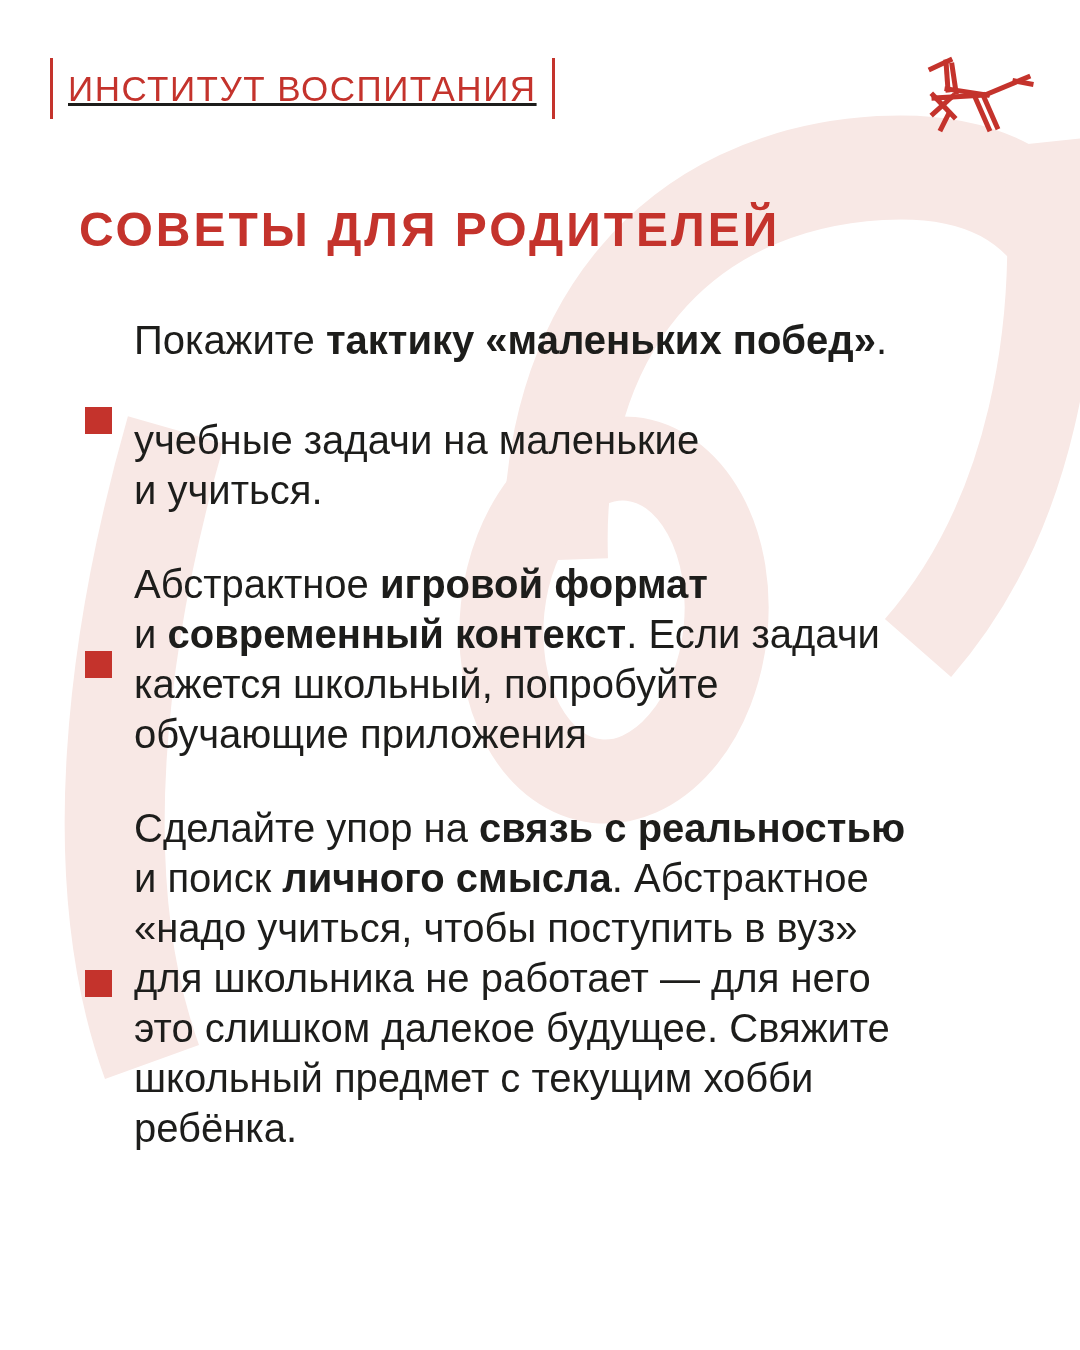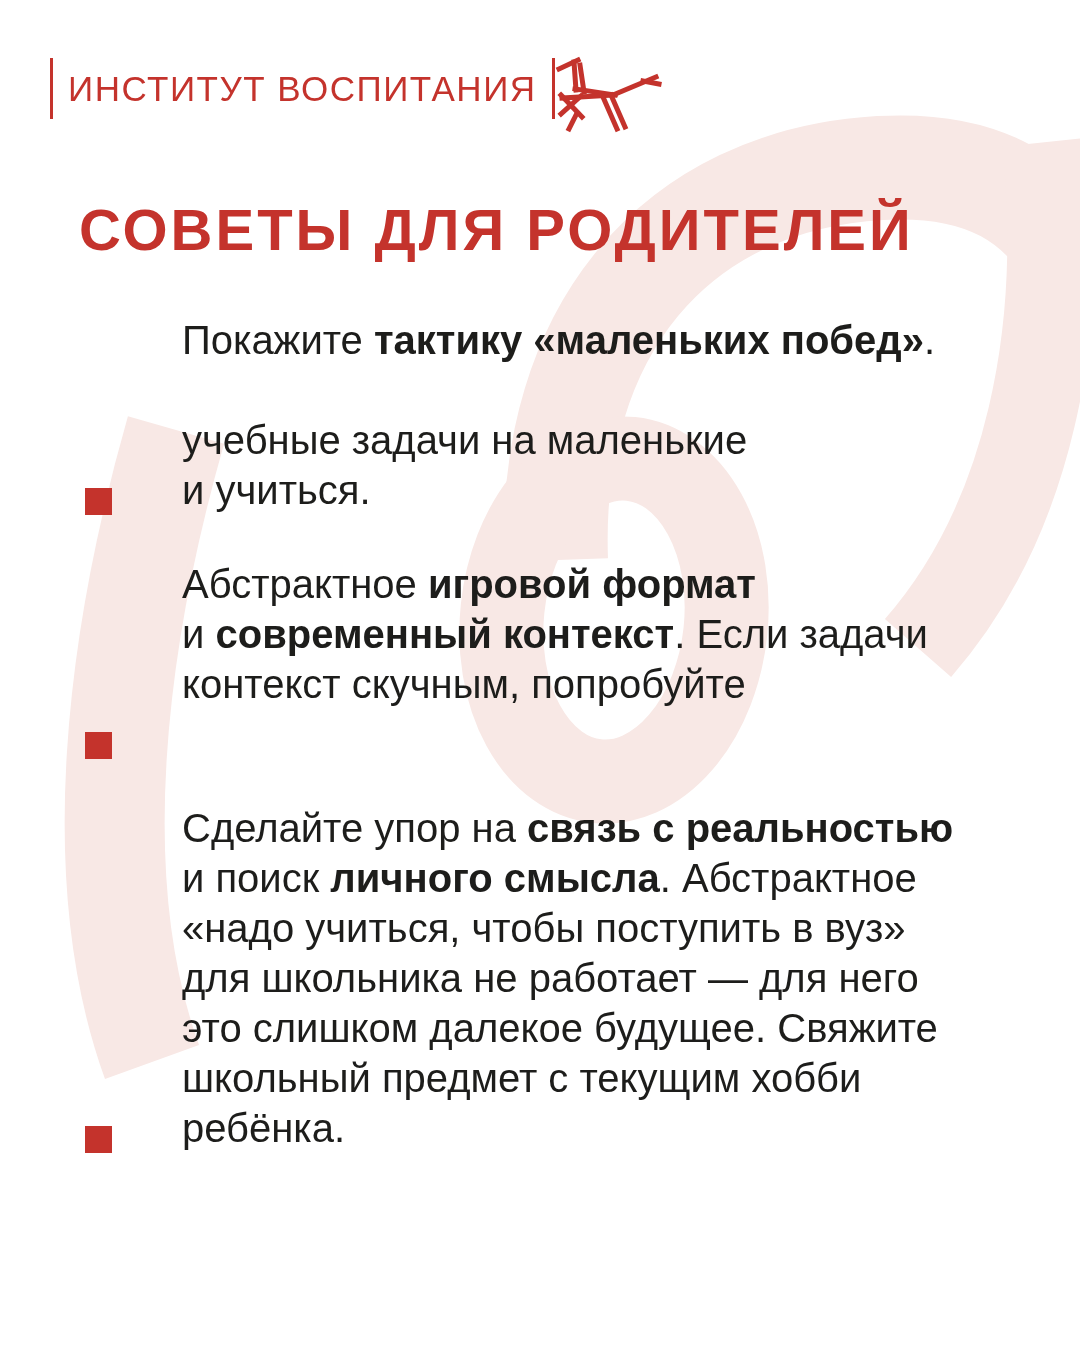--- a/index.html
+++ b/index.html
@@ -8,43 +8,43 @@
     width:1080px;height:1350px;
     margin:0 auto;
     background:#ffffff;
     overflow:hidden;
     font-family:"Liberation Sans","DejaVu Sans",sans-serif;
     color:#1d1d1b;
   }
   .watermark{position:absolute;left:0;top:0;width:1080px;height:1350px;}
   .header{
     position:absolute;left:50px;top:58px;right:38px;
-    display:flex;align-items:flex-start;
+    display:flex;justify-content:space-between;align-items:flex-start;text-decoration:underline;
   }
   .brand{
     border-left:3px solid #c4332c;
     border-right:3px solid #c4332c;
     padding:12px 15px;
     font-size:35px;line-height:37px;
     letter-spacing:1.5px;
     font-weight:400;
     color:#c4332c;
     white-space:nowrap;
   }
   .logo{width:115px;height:90px;margin-top:-8px;}
   .title{
     position:absolute;left:79px;top:197px;
-    font-size:58px;line-height:66px;
+    font-size:48px;line-height:66px;
     font-weight:700;
     letter-spacing:3px;
     color:#c4332c;
     white-space:nowrap;
   }
   .bullets{position:absolute;left:85px;top:315px;right:40px;}
-  .bullet{display:flex;align-items:flex-end;margin-bottom:44px;gap:48px;}
+  .bullet{display:flex;align-items:center;margin-bottom:44px;}
   .marker{
     flex:none;
     width:27px;height:27px;
     margin:10px 22px 0 0;
     background:#c4332c;
   }
   .bullet-text{font-size:40px;line-height:50px;font-weight:400;}
   .bullet-text b{font-weight:700;}
 </style>
 </head>
@@ -79,21 +79,21 @@
 
   <div class="title">СОВЕТЫ ДЛЯ РОДИТЕЛЕЙ</div>
 
   <div class="bullets">
       <div class="bullet">
         <span class="marker"></span>
         <div class="bullet-text"><span>Покажите </span><b>тактику «маленьких побед»</b><span>.</span><br><br><span>учебные задачи на маленькие</span><br><span>и учиться.</span></div>
       </div>
       <div class="bullet">
         <span class="marker"></span>
-        <div class="bullet-text"><span>Абстрактное </span><b>игровой формат</b><br><span>и </span><b>современный контекст</b><span>. Если задачи</span><br><span>контекст скучным, попробуйте</span><br><br></div>
+        <div class="bullet-text"><span>Абстрактное </span><b>игровой формат</b><br><span>и </span><b>современный контекст</b><span>. Если задачи</span><br><span>кажется школьный, попробуйте</span><br><span>обучающие приложения</span><br></div>
       </div>
       <div class="bullet">
         <span class="marker"></span>
         <div class="bullet-text"><span>Сделайте упор на </span><b>связь с реальностью</b><br><span>и поиск </span><b>личного смысла</b><span>. Абстрактное</span><br><span>«надо учиться, чтобы поступить в вуз»</span><br><span>для школьника не работает — для него</span><br><span>это слишком далекое будущее. Свяжите</span><br><span>школьный предмет с текущим хобби</span><br><span>ребёнка.</span></div>
       </div>
     </div>
 
 </div>
 
 </body></html>

